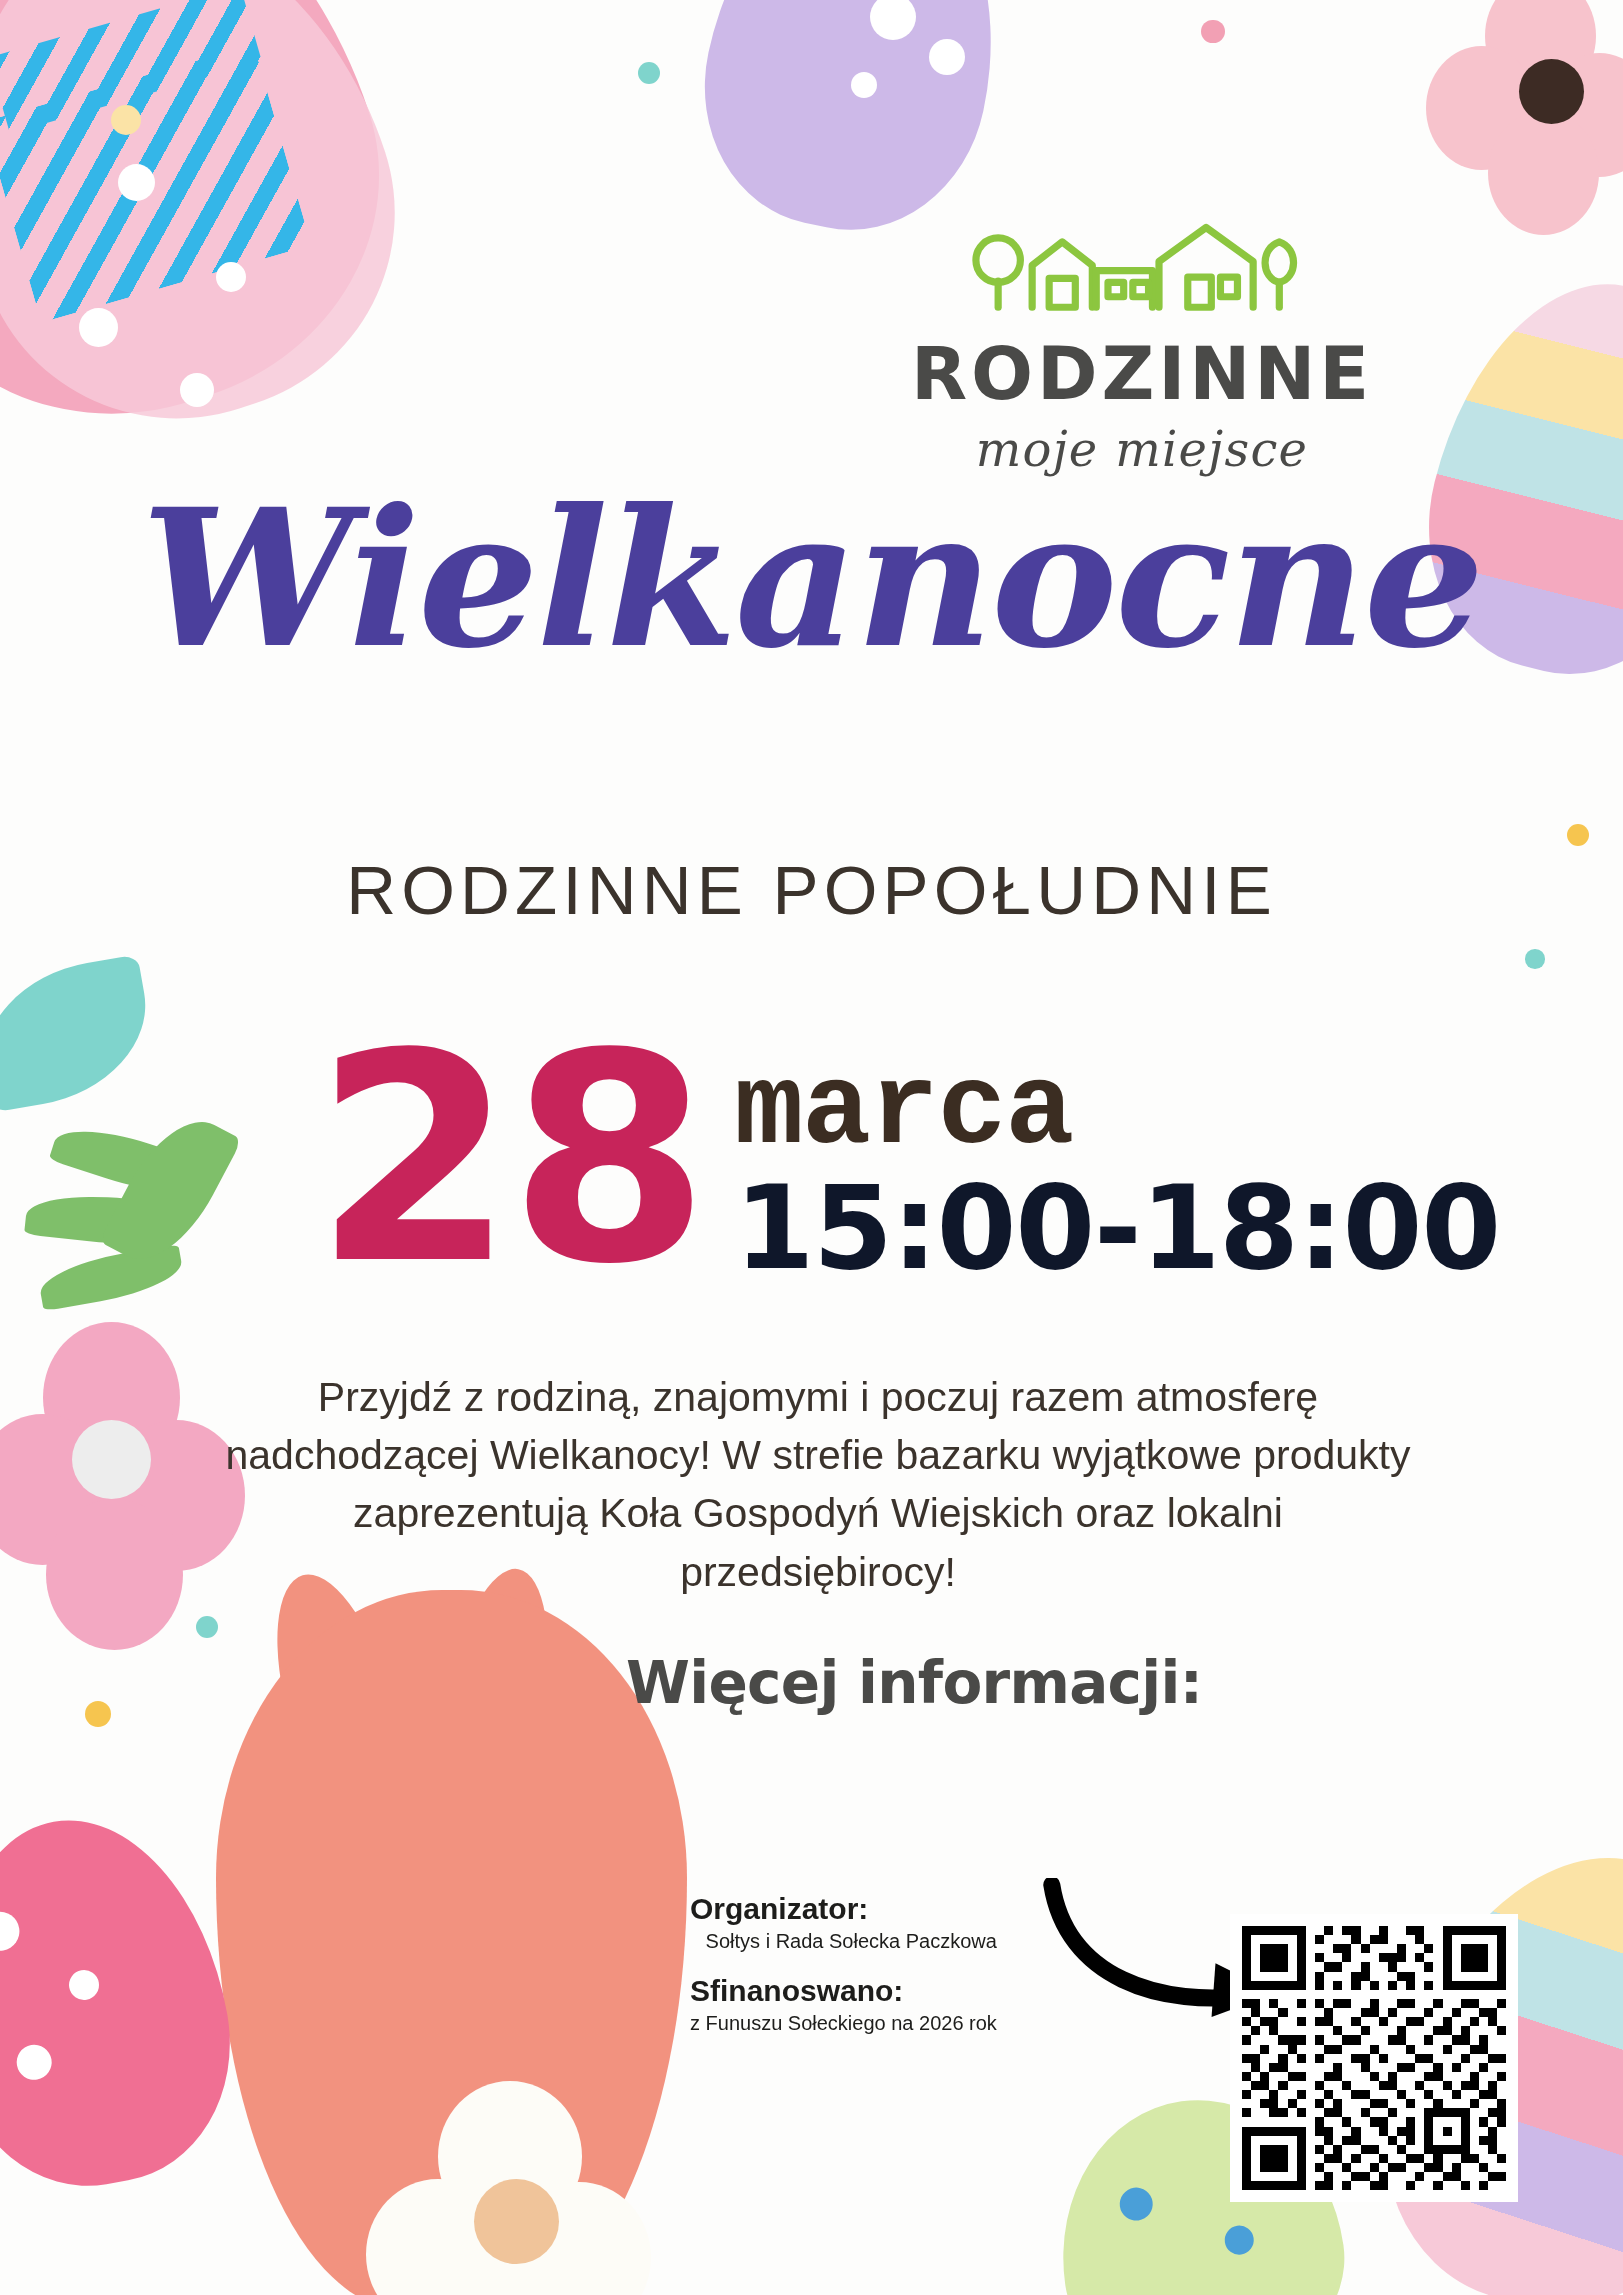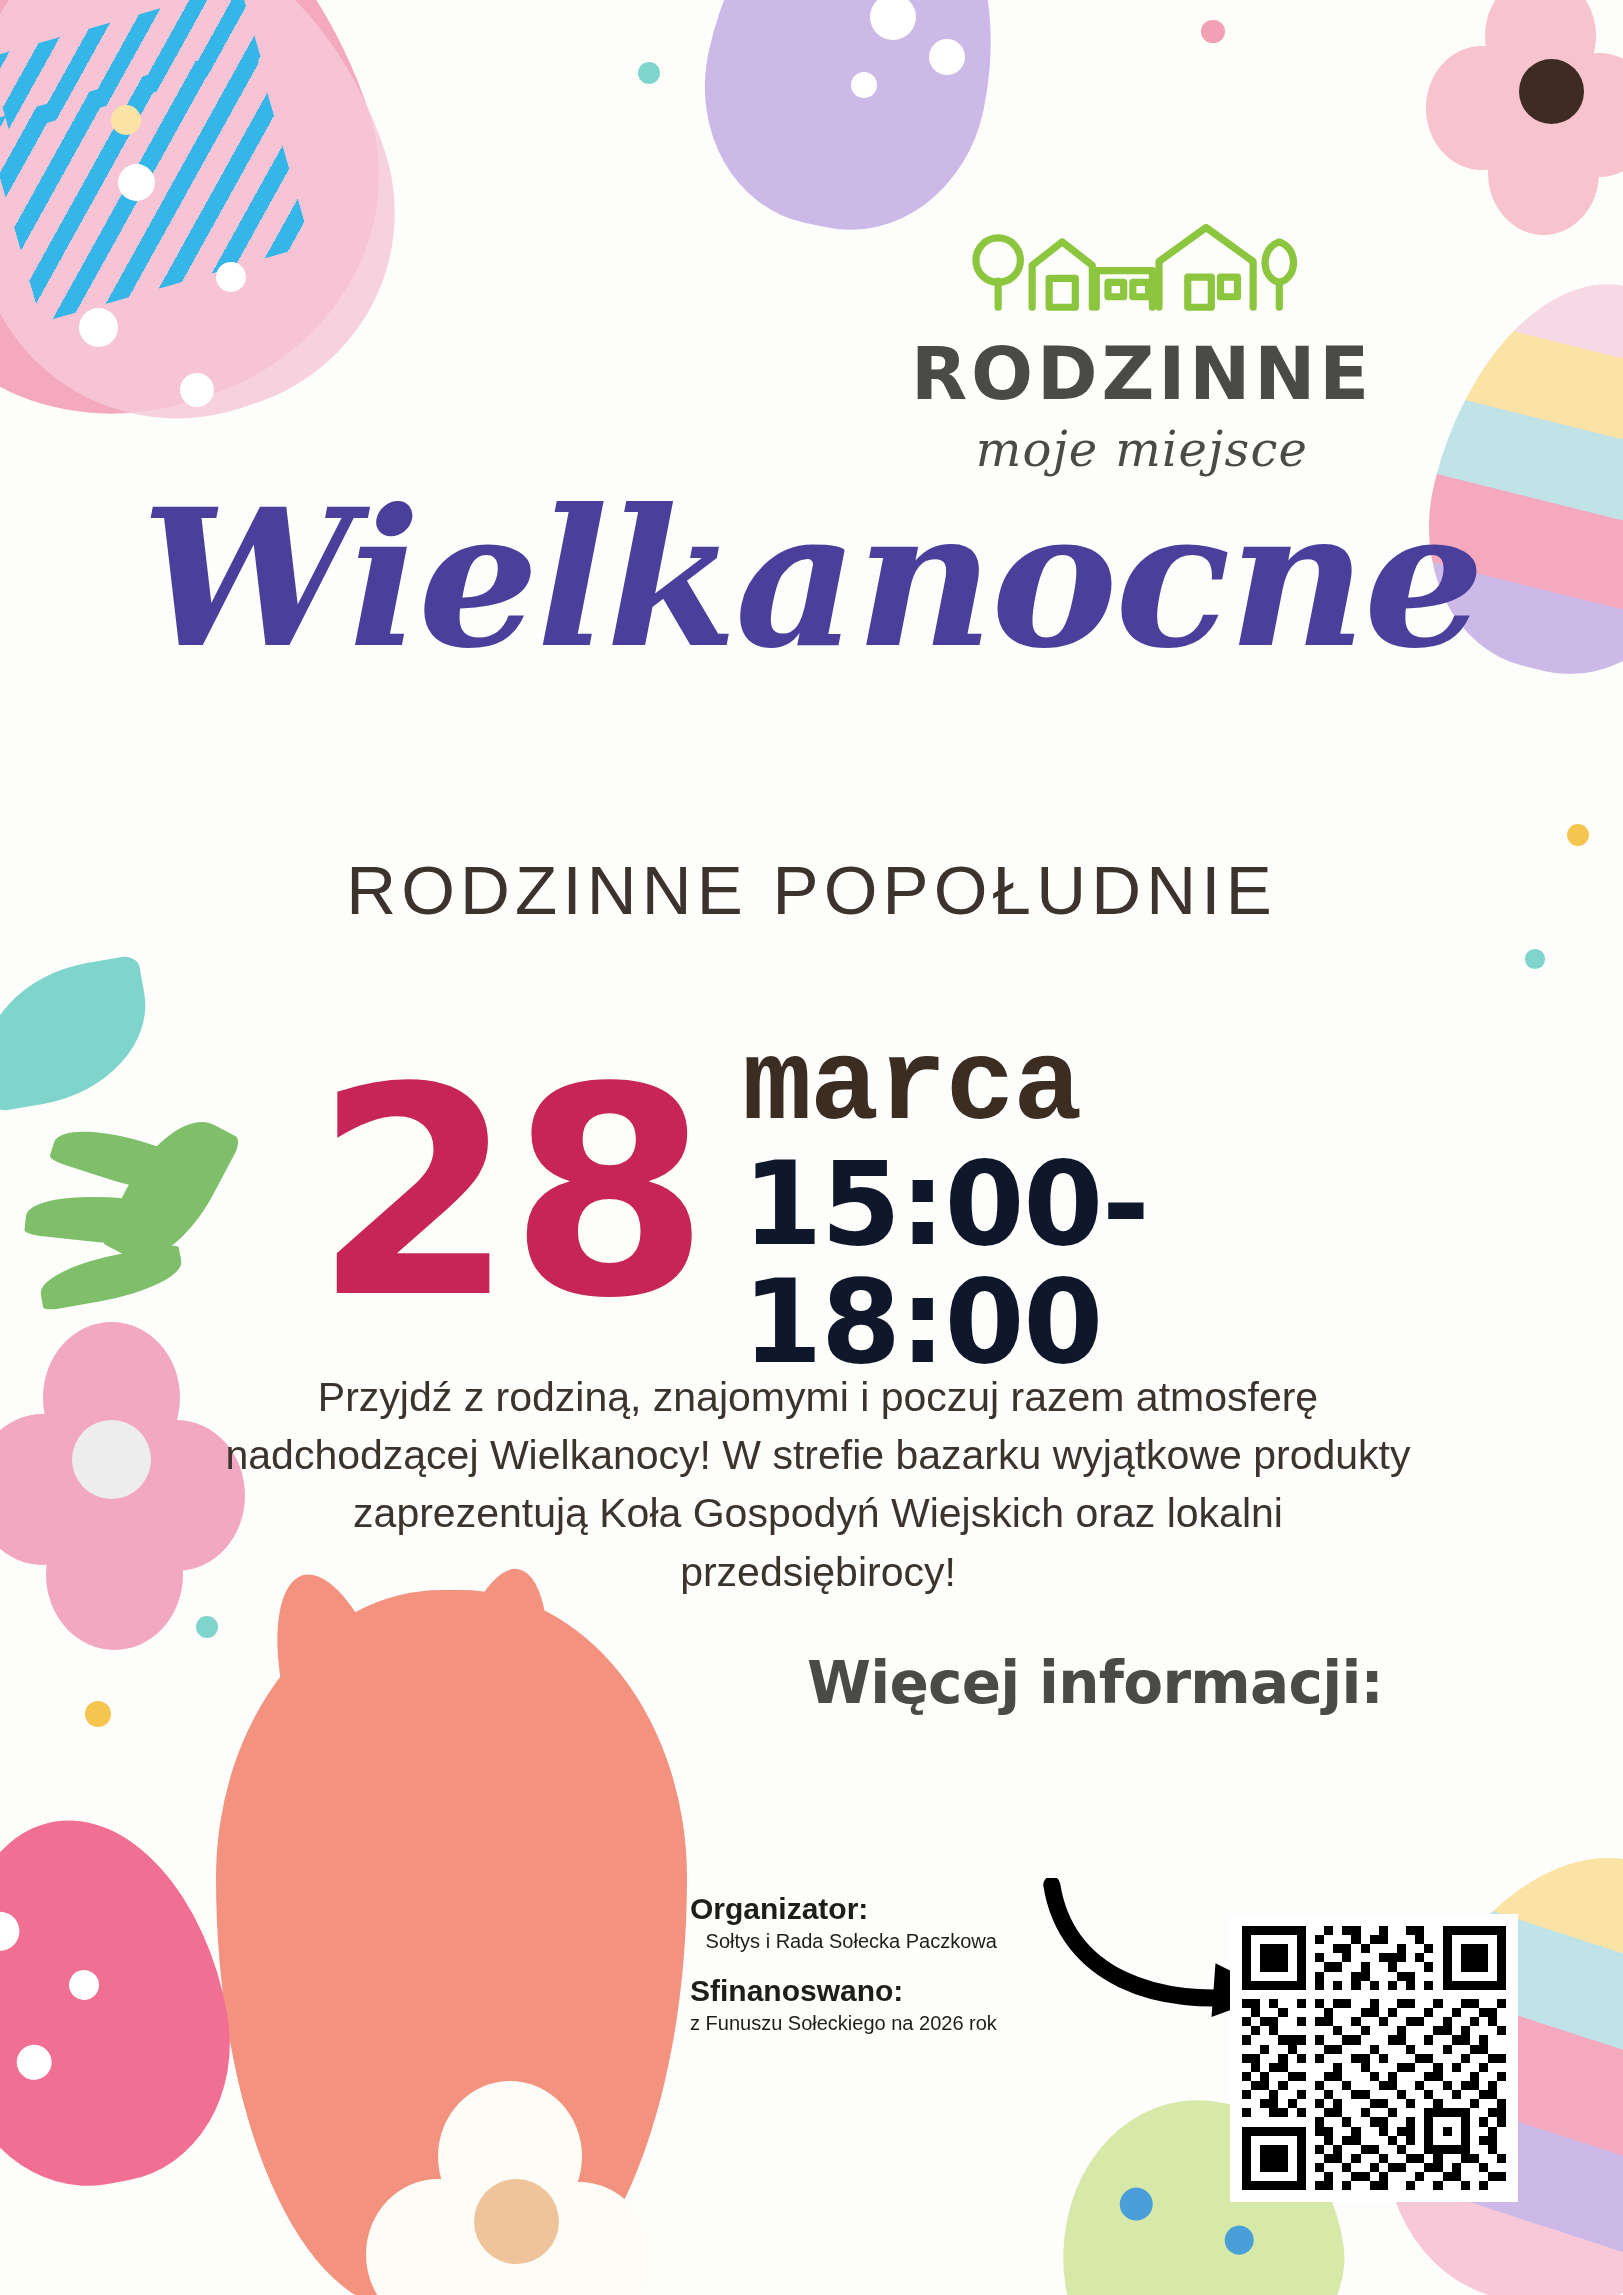--- a/index.html
+++ b/index.html
@@ -186,25 +186,24 @@
     width: 1427px;
     text-align: center;
     font-family: "Liberation Sans", sans-serif;
     font-size: 69px;
     letter-spacing: 5.2px;
     color: #3b332c;
   }
 
   .date-row {
     position: absolute;
-    left: 314px; top: 1007px;
+    left: 314px; top: 1031px;
     width: 1191px;
     display: flex;
     align-items: center;
-    gap: 8px;
   }
   .day-number {
     font-family: "DejaVu Sans", sans-serif;
     font-weight: bold;
     font-size: 288px;
     line-height: .88;
     color: #c7245a;
     letter-spacing: -5.2px;
   }
   .date-right {
@@ -234,23 +233,23 @@
     width: 1204px;
     text-align: center;
     font-family: "Liberation Sans", sans-serif;
     font-size: 41px;
     line-height: 1.42;
     color: #3b332c;
   }
 
   .cta {
     position: absolute;
-    left: 673px; top: 1649px;
+    left: 626px; top: 1649px;
     width: 844px;
-    text-align: center;
+    text-align: left;
   }
   .cta-label {
     font-family: "DejaVu Sans", sans-serif;
     font-weight: bold;
     font-size: 58px;
     color: #4a4a48;
     letter-spacing: -0.7px;
   }
   .cta-url {
     font-family: "DejaVu Sans", sans-serif;

